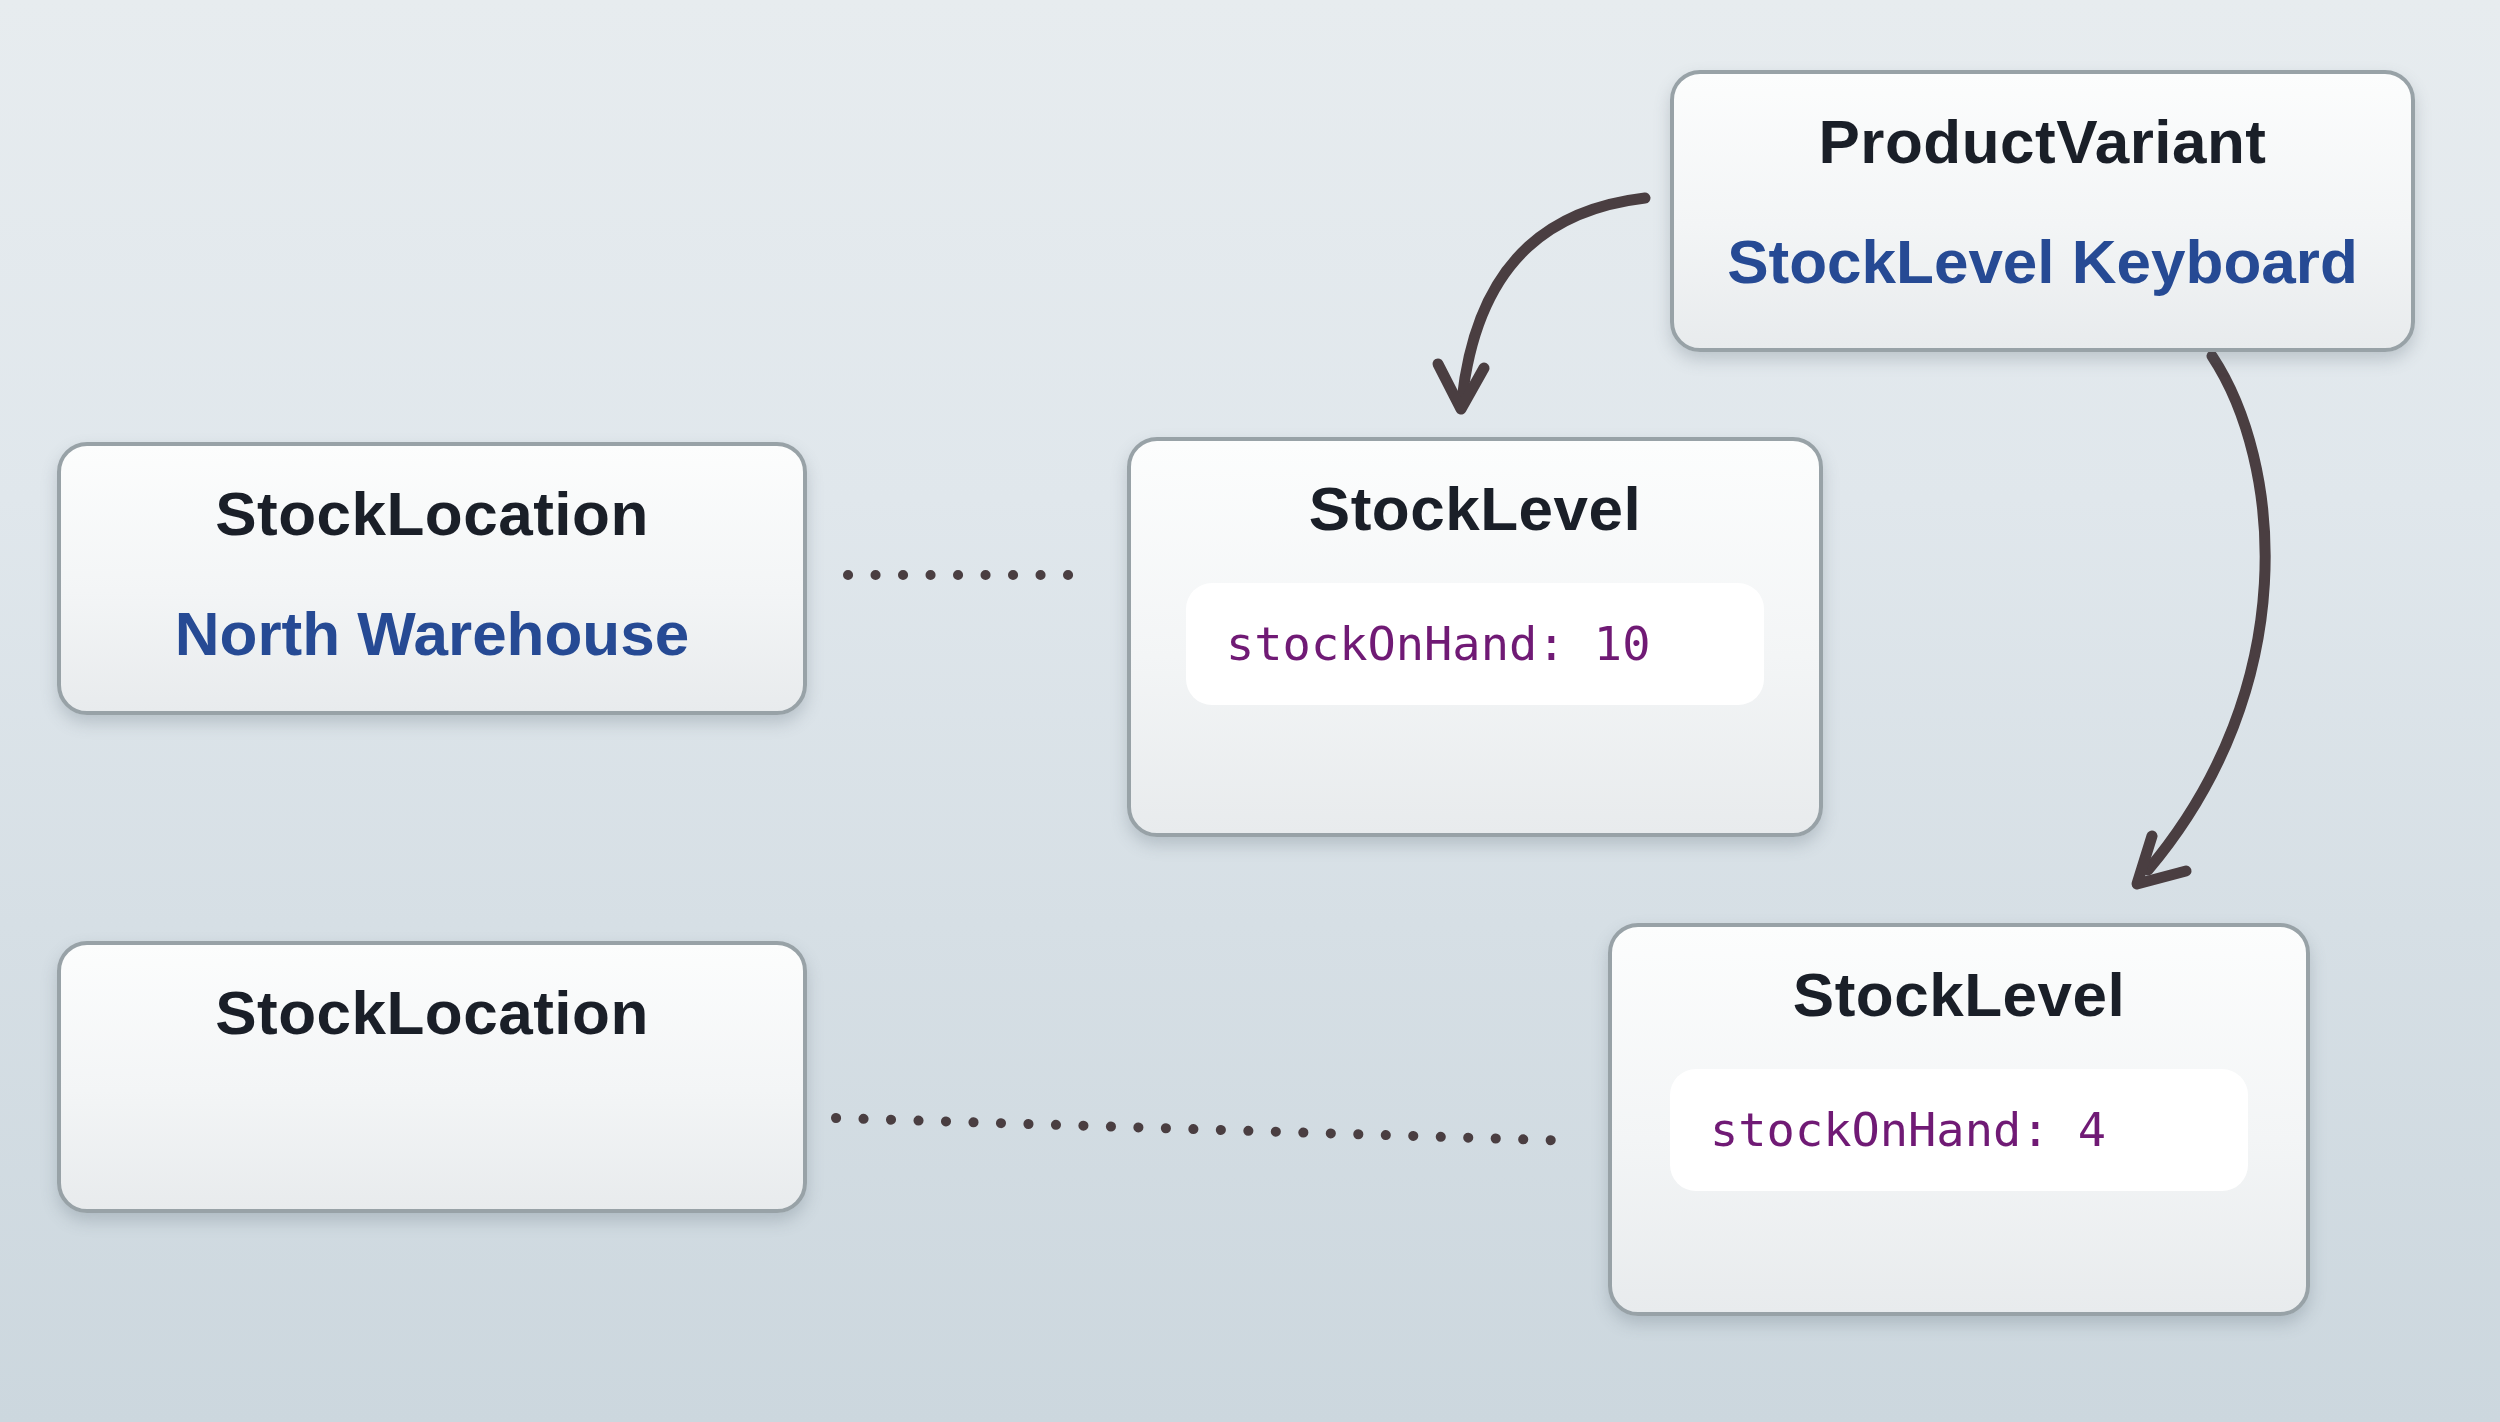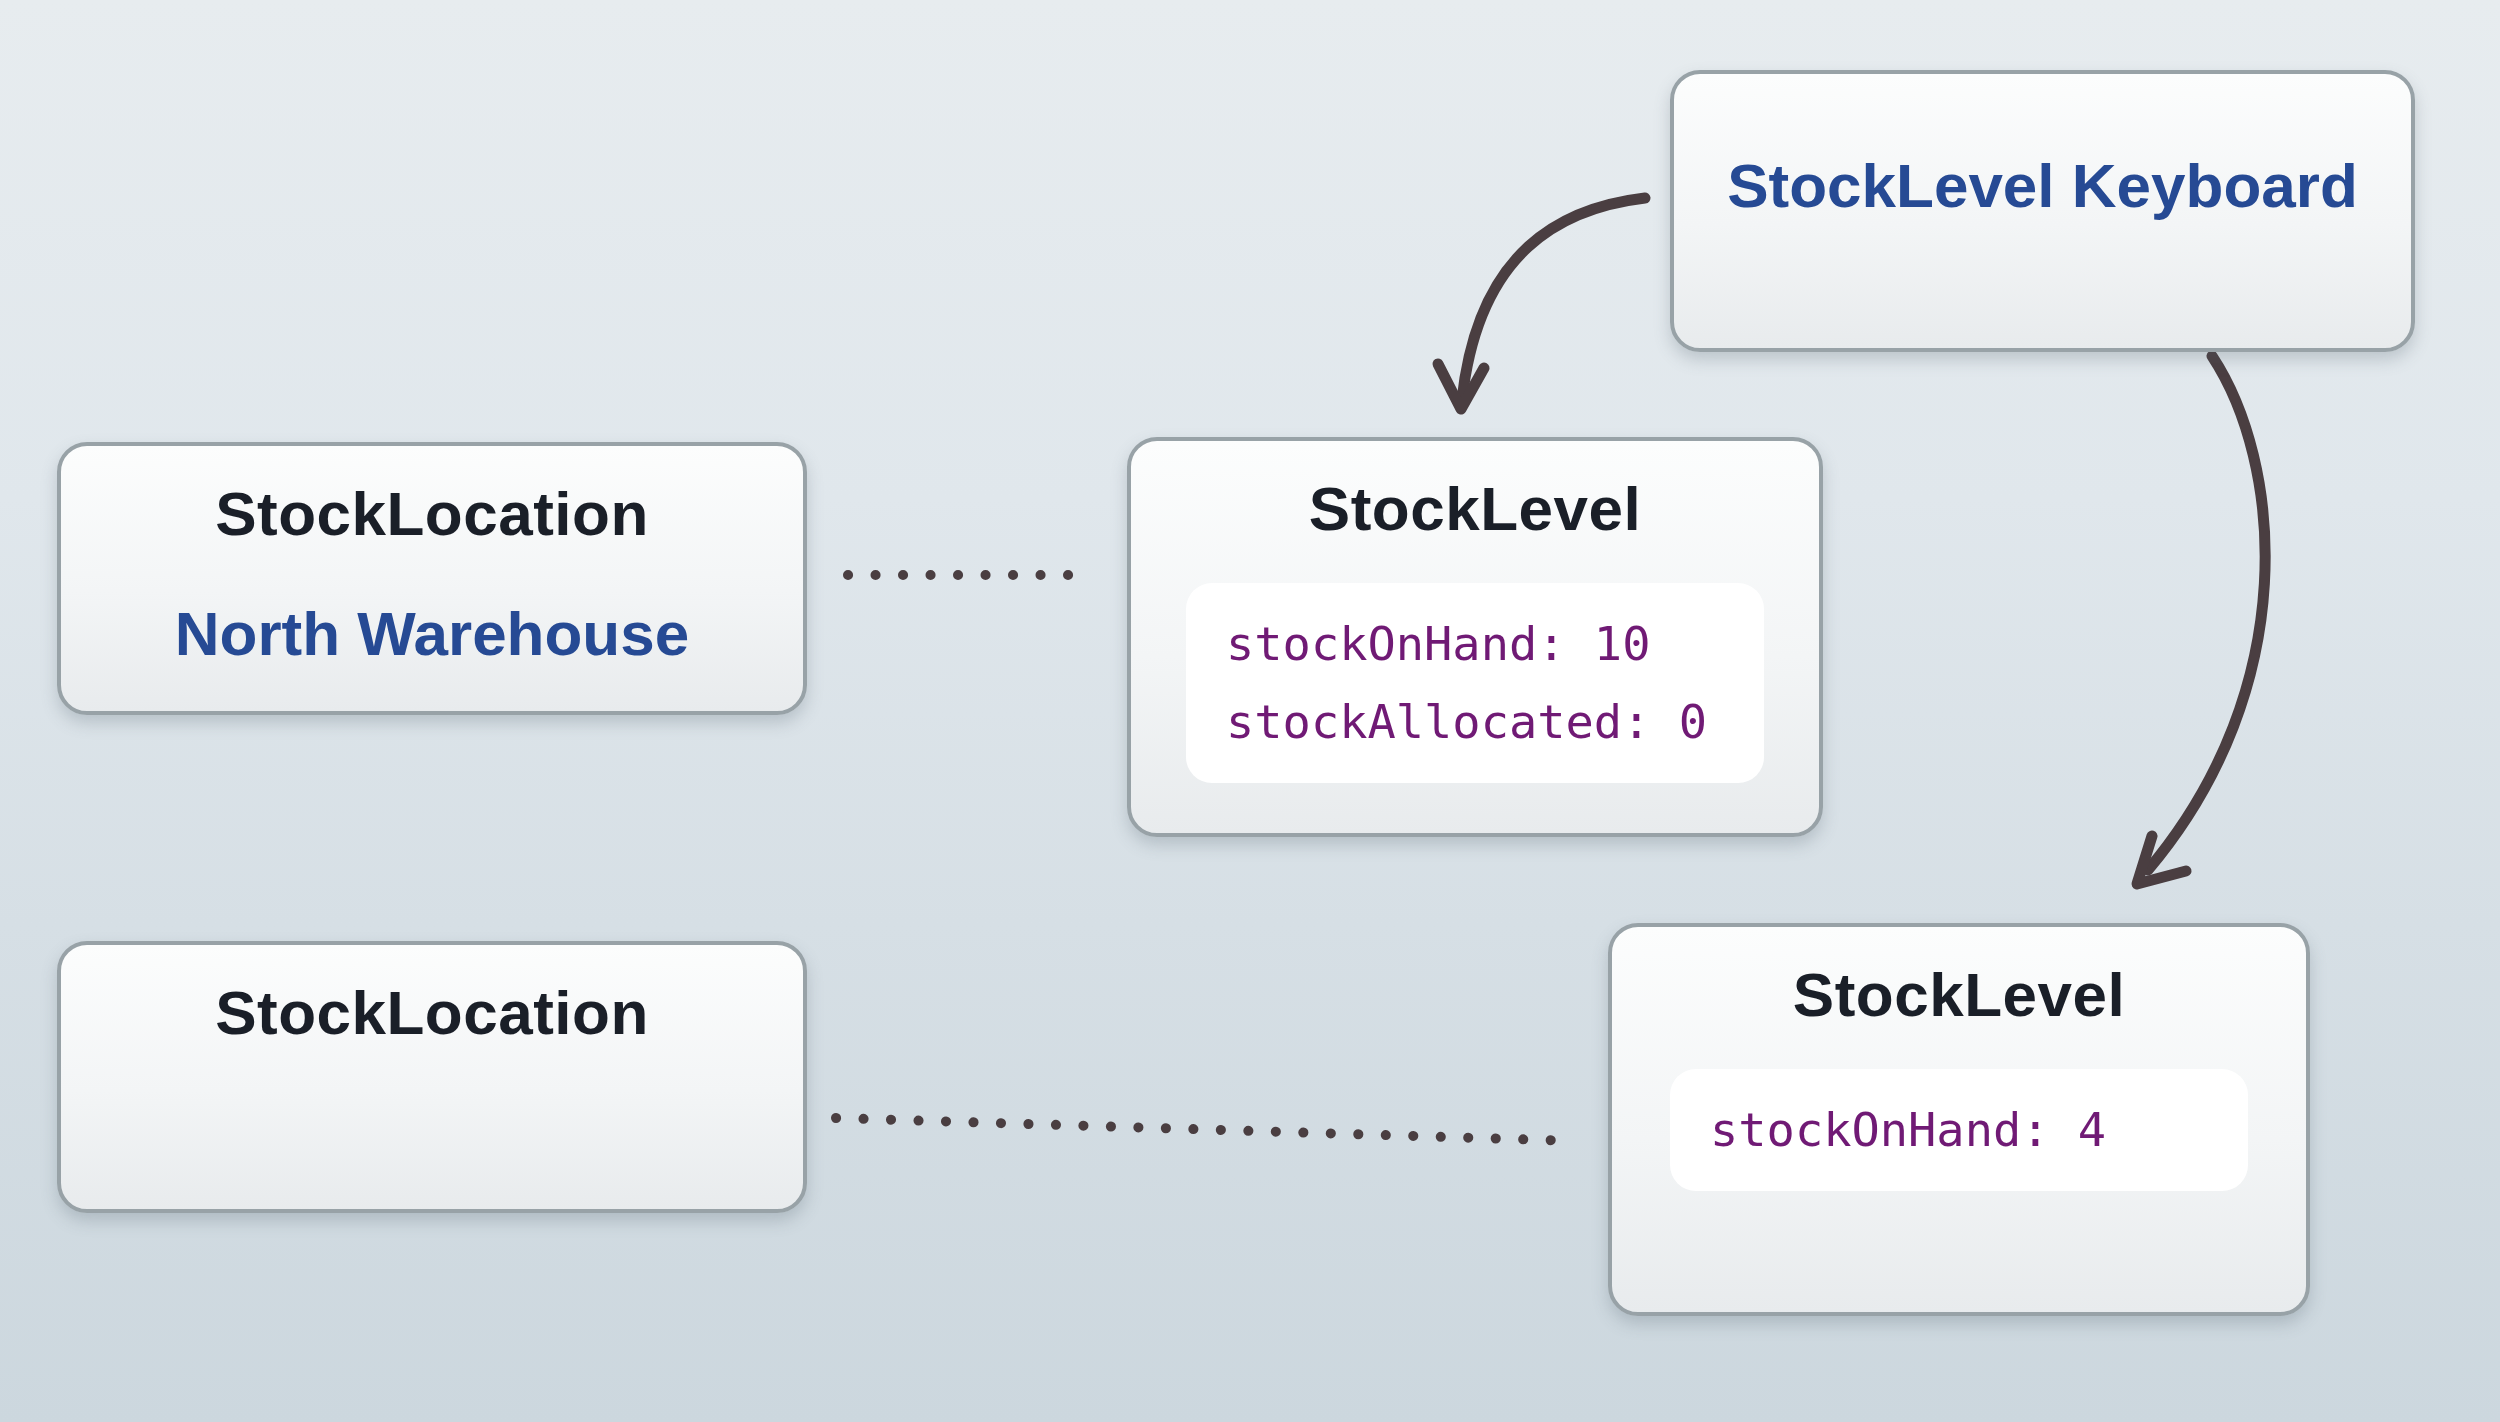--- a/index.html
+++ b/index.html
@@ -94,33 +94,33 @@
     </g>
     <g>
       <path class="arrow" d="M2212,356 C2282,462 2303,686 2148,870"></path>
       <path class="arrow" d="M2152,836 L2137,884 L2186,871"></path>
     </g>
     <line class="dots" x1="848" y1="575" x2="1095" y2="575"></line>
     <line class="dots" x1="836" y1="1118" x2="1576" y2="1141"></line>
   </svg>
 
   <div class="entity" id="pv-box">
+    <div class="type">ProductVariant</div>
     <div class="name">StockLevel Keyboard</div>
   </div>
 
   <div class="entity" id="loc-north">
     <div class="type">StockLocation</div>
     <div class="name">North Warehouse</div>
   </div>
 
   <div class="entity" id="lvl-north">
     <div class="type">StockLevel</div>
     <div class="fields-panel">
       <div class="field-line">stockOnHand: 10</div>
-      <div class="field-line">stockAllocated: 0</div>
     </div>
   </div>
 
   <div class="entity" id="loc-south">
     <div class="type">StockLocation</div>
   </div>
 
   <div class="entity" id="lvl-south">
     <div class="type">StockLevel</div>
     <div class="fields-panel">

